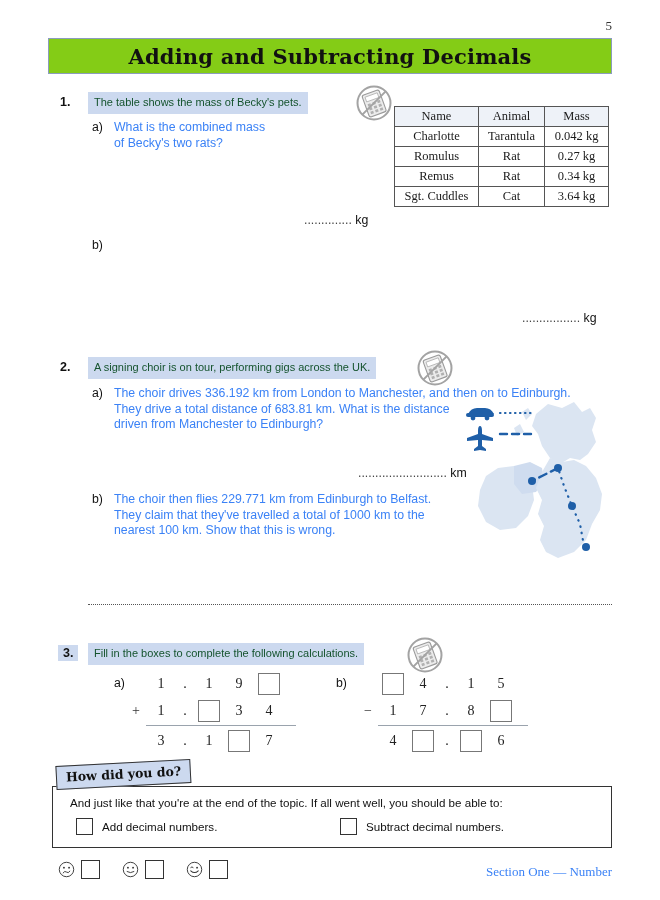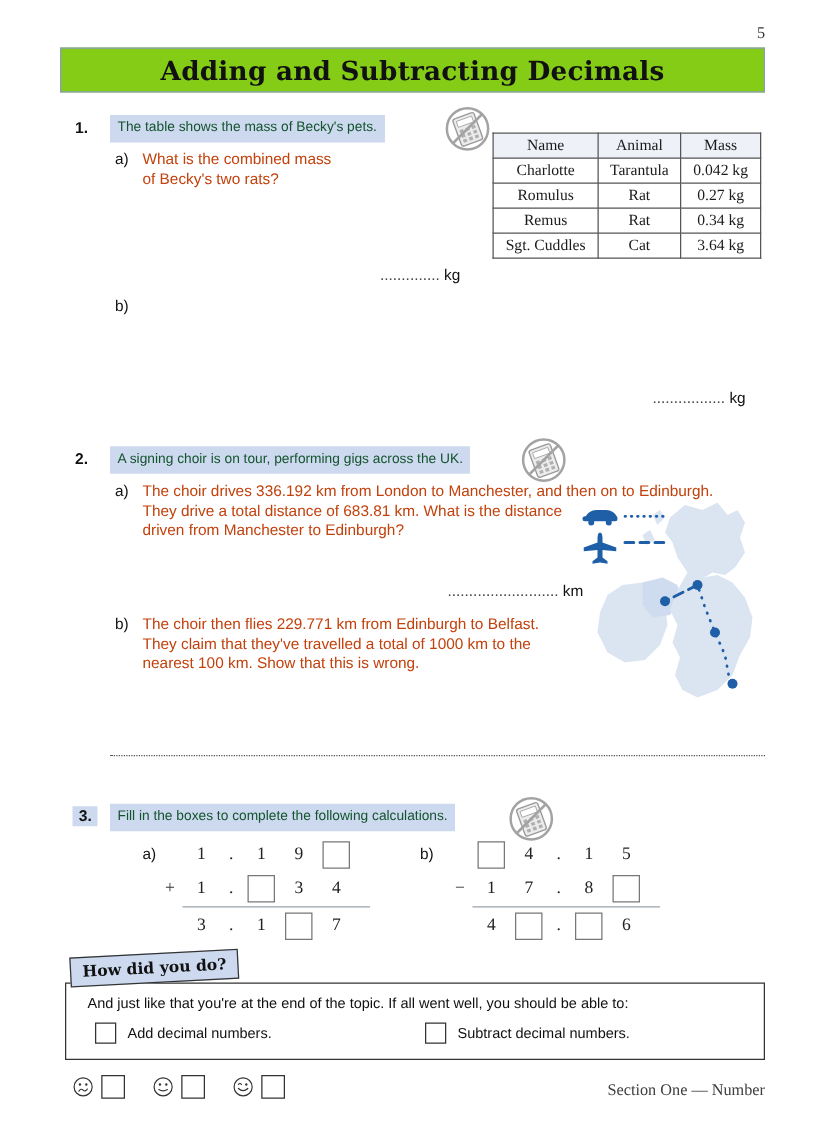--- a/index.html
+++ b/index.html
@@ -51,21 +51,21 @@
     font-size:11px; line-height:17px;
     padding:2px 6px 3px 6px;
     white-space:nowrap;
     color:#14532d;
   }
 
   
   .txt {
     position:absolute;
     font-size:12.3px; line-height:15.5px;
-    color:#c2410c;
+    color:#3b82f6;
   }
   .lbl { position:absolute; font-size:12.3px; color:#111; }
 
   
   .nocalc { position:absolute; width:38px; height:38px; }
 
   
   .pets-table {
     position:absolute;
     border-collapse:collapse;
@@ -156,21 +156,21 @@
   .smileys { position:absolute; left:58px; top:860px; display:flex; gap:22px; }
   .smiley-unit { display:flex; align-items:center; gap:6px; }
   .smiley-unit .sbox {
     width:19px; height:19px; border:1px solid #333; background:#fff;
   }
 
   
   .footer {
     position:absolute; right:48px; top:864px;
     font-family:"Liberation Serif", serif;
-    font-size:13px; color:#404040;
+    font-size:13px; color:#3b82f6;
   }
 </style>
 </head>
 <body>
 
 <div class="page">
 
   <div class="page-num">5</div>
 
   <div class="title-banner">

